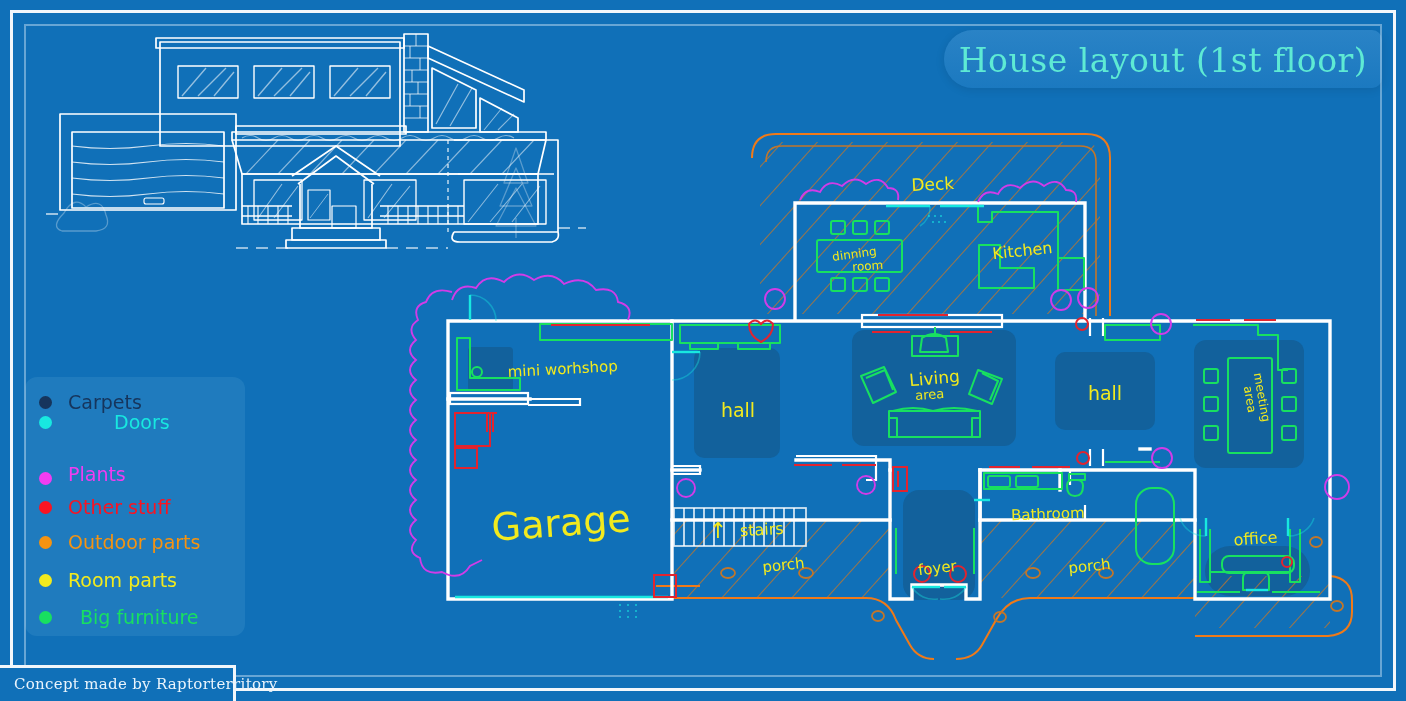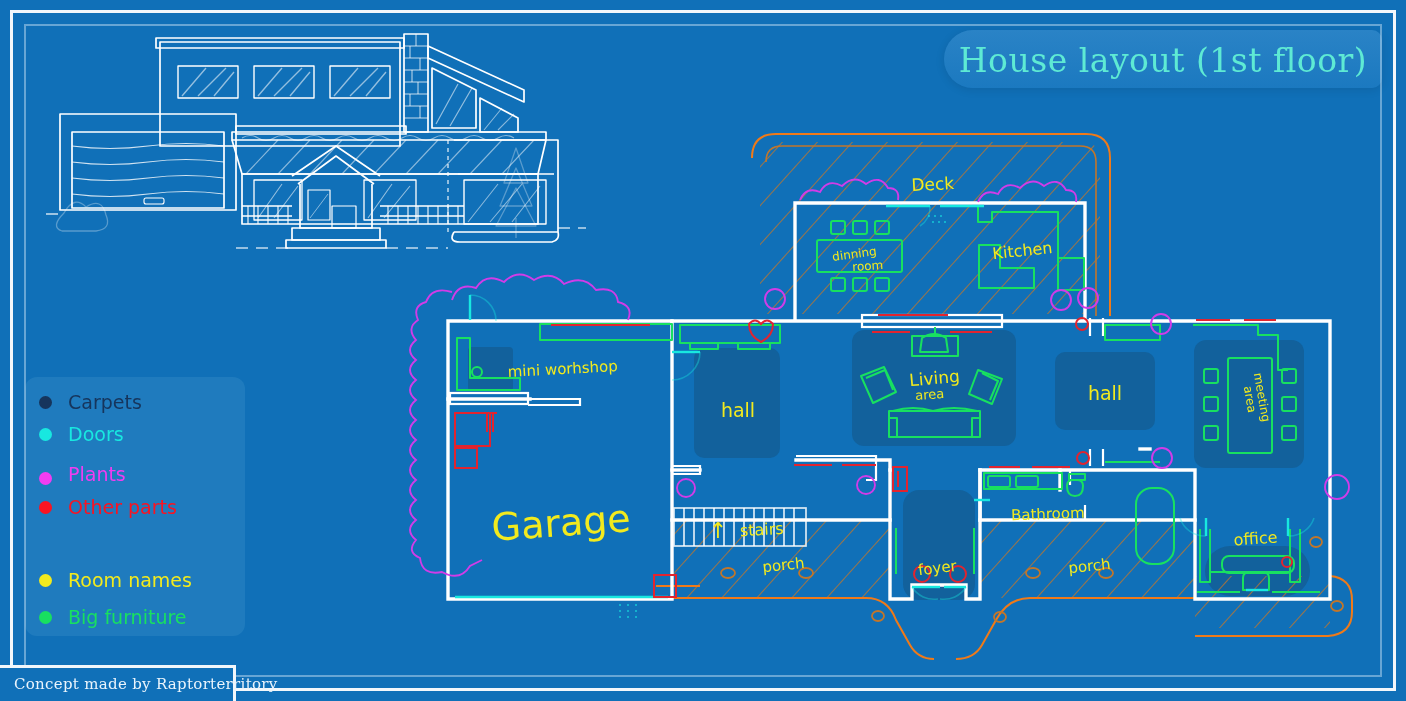--- a/index.html
+++ b/index.html
@@ -438,37 +438,41 @@
       <text class="lbl" x="1090" y="571" font-size="15" text-anchor="middle" transform="rotate(-6 1090 571)">porch</text>
       <text class="lbl" x="938" y="573" font-size="15" text-anchor="middle" transform="rotate(-7 938 573)">foyer</text>
     </g>
   </svg>
 
   <div class="legend">
     <div class="legend-row" style="top:12px;">
       <span class="legend-dot" style="background:#16355c;"></span>
       <span class="legend-label" style="color:#16355c;">Carpets</span>
     </div>
-    <div class="legend-row" style="top:44px;">
+    <div class="legend-row" style="top:32px;gap:46px;">
       <span class="legend-dot" style="background:#18e8e0;"></span>
       <span class="legend-label" style="color:#18e8e0;">Doors</span>
     </div>
     <div class="legend-row" style="top:82px;align-items:flex-end;">
       <span class="legend-dot" style="background:#f13df1;"></span>
       <span class="legend-label" style="color:#f13df1;">Plants</span>
     </div>
     <div class="legend-row" style="top:117px;">
       <span class="legend-dot" style="background:#fa1422;"></span>
-      <span class="legend-label" style="color:#fa1422;">Other parts</span>
+      <span class="legend-label" style="color:#fa1422;">Other stuff</span>
+    </div>
+    <div class="legend-row" style="top:152px;">
+      <span class="legend-dot" style="background:#f59311;"></span>
+      <span class="legend-label" style="color:#f59311;">Outdoor parts</span>
     </div>
     <div class="legend-row" style="top:190px;">
       <span class="legend-dot" style="background:#f2ea1e;"></span>
-      <span class="legend-label" style="color:#f2ea1e;">Room names</span>
-    </div>
-    <div class="legend-row" style="top:227px;">
+      <span class="legend-label" style="color:#f2ea1e;">Room parts</span>
+    </div>
+    <div class="legend-row" style="top:227px;gap:12px;">
       <span class="legend-dot" style="background:#18e060;"></span>
       <span class="legend-label" style="color:#18e060;">Big furniture</span>
     </div>
   </div>
 
   <div class="title-banner"></div>
   <div class="title-text">House layout (1st floor)</div>
 
   <div class="frame-inner"></div>
   <div class="frame-outer"></div>

